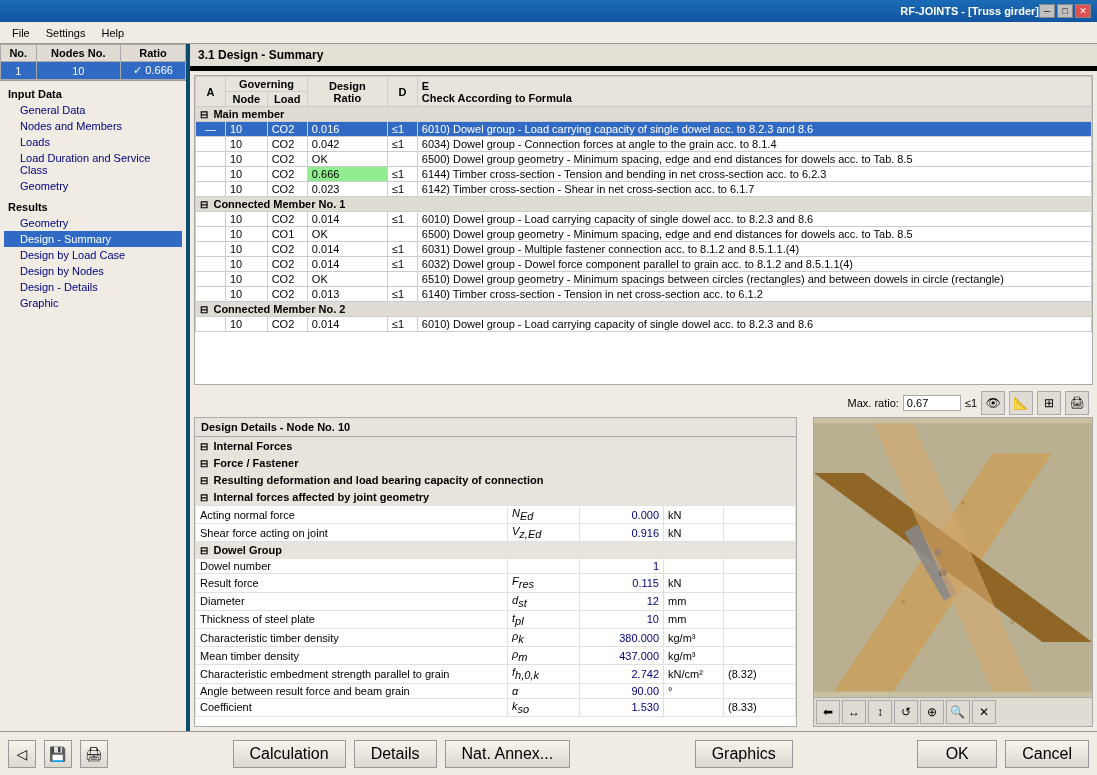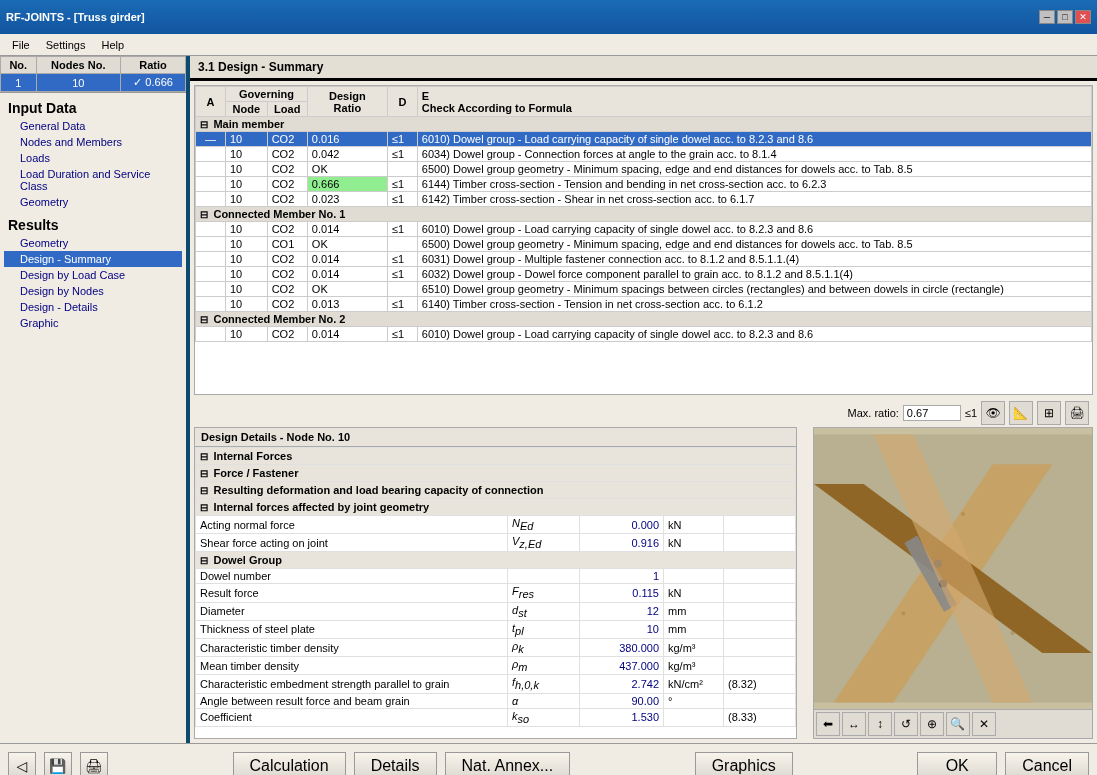--- a/index.html
+++ b/index.html
@@ -4,23 +4,23 @@
   <style>
     * { box-sizing: border-box; margin: 0; padding: 0; font-family: 'Segoe UI', Tahoma, Arial, sans-serif; font-size: 11px; }
     body { background: #d4d0c8; width: 1097px; height: 775px; overflow: hidden; }
 
     
     .title-bar {
       background: linear-gradient(to bottom, #1a6bb5, #1254a0);
       color: white;
       padding: 0 6px;
       display: flex;
-      justify-content: space-between;
+      justify-content: flex-end;
       align-items: center;
-      height: 34px;
+      height: 22px;
     }
     .title-bar-title { font-size: 11px; font-weight: bold; }
     .title-bar-buttons { display: flex; gap: 2px; }
     .title-btn {
       width: 16px; height: 14px; background: #c0c0c0; border: 1px solid #888;
       display: flex; align-items: center; justify-content: center; font-size: 9px; cursor: pointer; color: black;
     }
     .title-btn.close { background: #e05050; color: white; }
 
     
@@ -54,34 +54,34 @@
       background: #e0dcd4; border: 1px solid #aaa; padding: 2px 4px; font-weight: bold; text-align: center;
     }
     .node-table td { border: 1px solid #aaa; padding: 2px 4px; text-align: center; }
     .node-table .selected { background: #316ac5; color: white; }
 
     .tree-section { padding: 4px 4px 0 4px; }
     .tree-item {
       padding: 2px 4px 2px 16px; cursor: pointer; font-size: 11px; color: #000080;
     }
     .tree-item.active { background: #316ac5; color: white; }
-    .tree-section-label { font-weight: bold; font-size: 14px; padding: 3px 4px 2px 4px; color: #000; }
+    .tree-section-label { font-weight: bold; font-size: 11px; padding: 3px 4px 2px 4px; color: #000; }
 
     
     .right-panel {
       flex: 1;
       display: flex;
       flex-direction: column;
       background: #f0ece4;
       overflow: hidden;
     }
 
     .panel-title {
       background: #e4dfd4;
-      border-bottom: 3px solid #000000;
+      border-bottom: 5px solid #000000;
       padding: 4px 8px;
       font-weight: bold;
       font-size: 12px;
     }
 
     
     .summary-table-container {
       background: white;
       border: 1px solid #aaa;
       margin: 4px;

